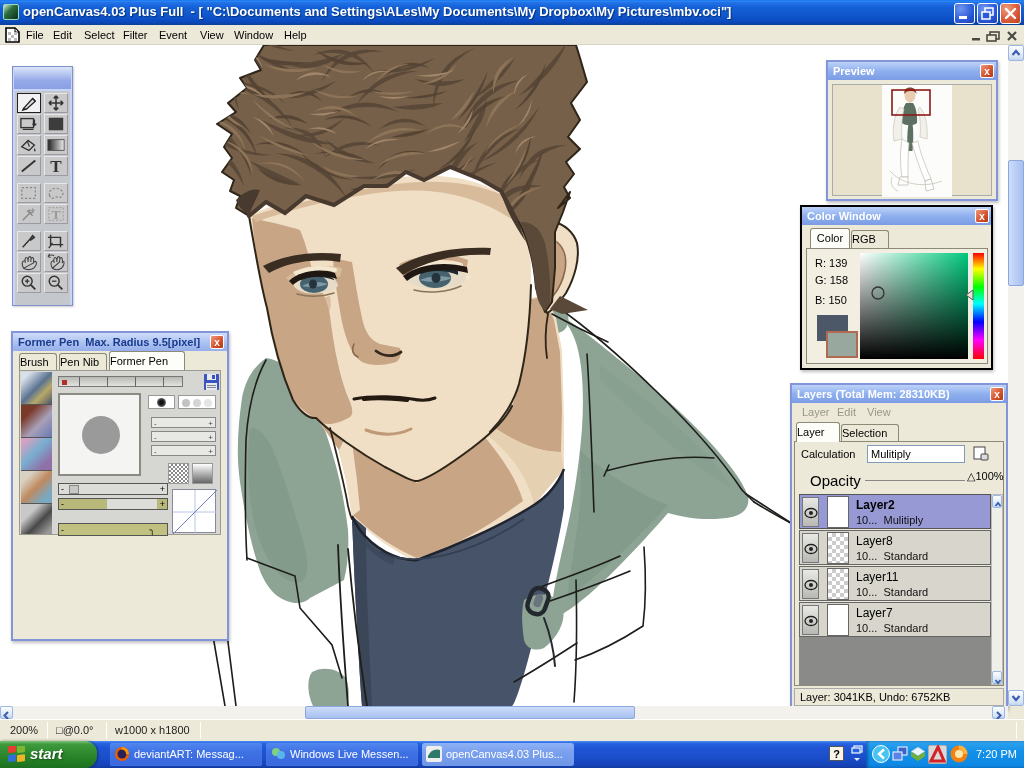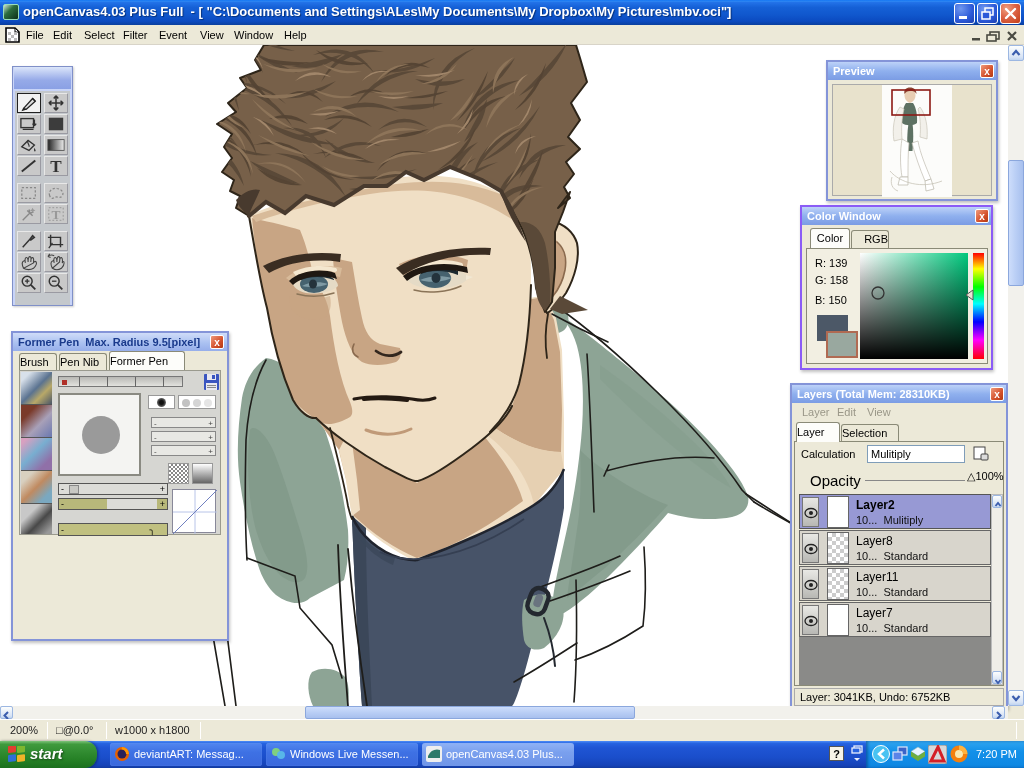--- a/index.html
+++ b/index.html
@@ -499,25 +499,25 @@
       <path d="M20 54 C18 66 18 80 20 92 L26 92 C26 80 26 68 27 58 Z" fill="#fff" stroke="#c0bcb0" stroke-width="0.7"></path>
       <path d="M30 58 C33 70 38 84 43 96 L49 94 C44 82 38 68 36 56 Z" fill="#fff" stroke="#c0bcb0" stroke-width="0.7"></path>
       <path d="M18 92 L16 100 L26 100 L26 92 Z" fill="#fff" stroke="#b8b4a8" stroke-width="0.7"></path>
       <path d="M43 96 L44 106 L52 104 L49 94 Z" fill="#fff" stroke="#b8b4a8" stroke-width="0.7"></path>
       <path d="M8 86 C18 98 40 104 60 96 M10 92 C8 98 10 104 16 106" fill="none" stroke="#c8c4b8" stroke-width="0.8"></path>
       <rect x="10" y="5" width="38" height="25" fill="none" stroke="#8c1a14" stroke-width="1.6"></rect>
     </svg>
   </div>
 </div>
 
-<div class="panel" style="left:800px;top:205px;width:193px;height:165px;border:2px solid #8b5cf6">
+<div class="panel" style="left:800px;top:205px;width:193px;height:165px;border:2px solid #000000">
   <div class="ptitle">Color Window</div>
   <div class="pclose">x</div>
   <div class="abs" style="left:8px;top:21px;width:40px;height:20px;background:#fdfdfa;border:1px solid #8a8a77;border-bottom:none;border-radius:3px 3px 0 0;font-size:11px;text-align:center;line-height:19px;z-index:2">Color</div>
-  <div class="abs" style="left:49px;top:23px;width:38px;height:18px;background:#ece9d8;border:1px solid #8a8a77;border-bottom:none;border-radius:3px 3px 0 0;font-size:11px;text-align:right;line-height:17px">RGB</div>
+  <div class="abs" style="left:49px;top:23px;width:38px;height:18px;background:#ece9d8;border:1px solid #8a8a77;border-bottom:none;border-radius:3px 3px 0 0;font-size:11px;text-align:left;line-height:17px">RGB</div>
   <div class="abs" style="left:4px;top:41px;width:182px;height:116px;background:#f2efe2;border:1px solid #8a8a77">
     <div class="abs" style="left:8px;top:8px;font-size:11px">R: 139</div>
     <div class="abs" style="left:8px;top:25px;font-size:11px">G: 158</div>
     <div class="abs" style="left:8px;top:45px;font-size:11px">B: 150</div>
     <div class="abs" style="left:10px;top:66px;width:31px;height:26px;background:#4c5867"></div>
     <div class="abs" style="left:19px;top:82px;width:32px;height:27px;background:#99a89f;border:2px solid #b06a52"></div>
     <div class="abs" style="left:53px;top:4px;width:108px;height:106px;background:linear-gradient(to bottom, rgba(0,0,0,0) 0%, #000 100%), linear-gradient(to right, #fff 0%, #00c87d 100%)"></div>
     <svg class="abs" style="left:63px;top:36px" width="16" height="16">
         <circle cx="8" cy="8" r="6" fill="none" stroke="#333" stroke-width="1.3"></circle>
       </svg>

